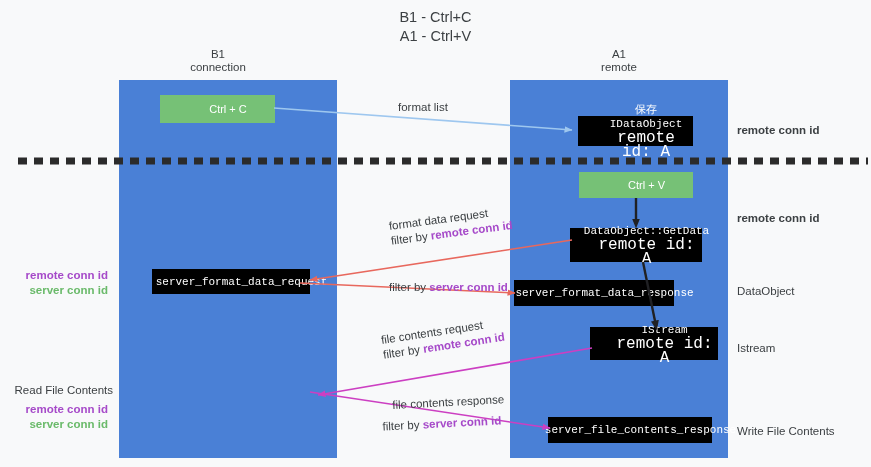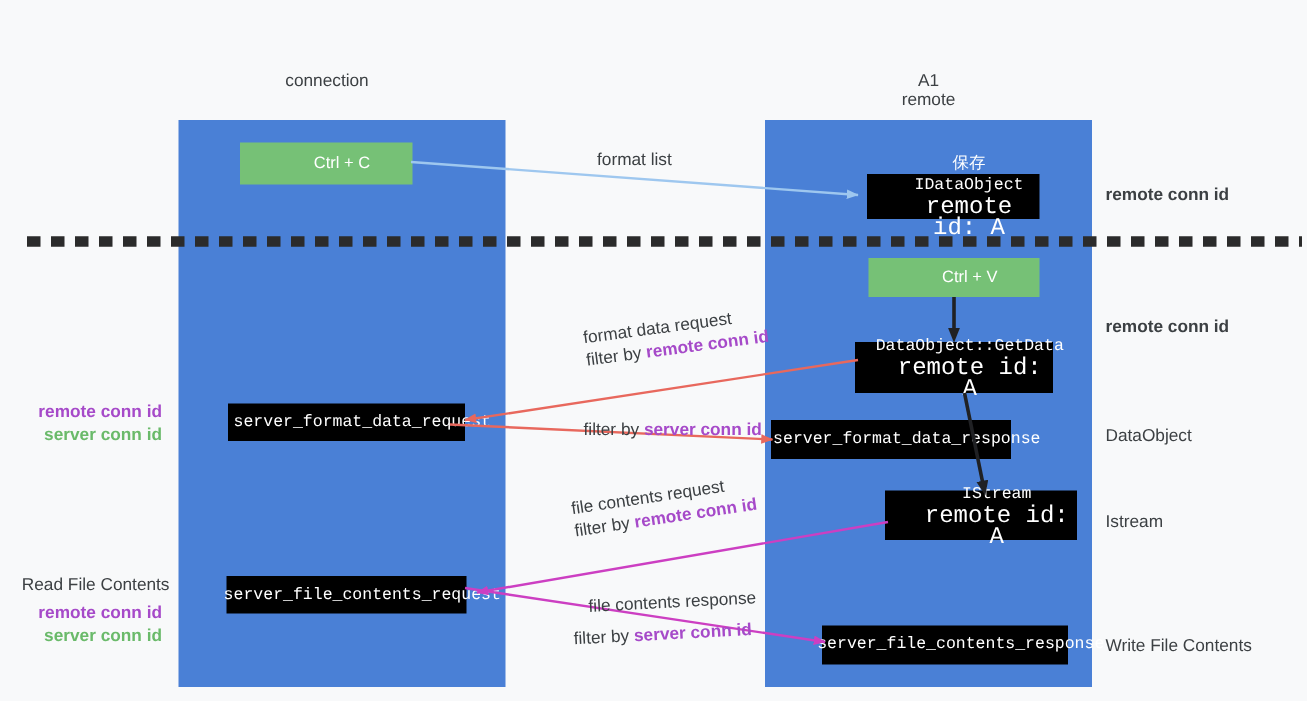--- a/index.html
+++ b/index.html
@@ -40,23 +40,26 @@
   .plain{color:#3c4043;}
   .right-note{position:absolute;color:#3c4043;font-size:11.5px;line-height:15px;z-index:6;white-space:nowrap;}
   .left-note{position:absolute;font-size:11.5px;line-height:15px;z-index:6;white-space:nowrap;text-align:right;}
 </style>
 </head>
 <body>
 
 <div id="stage">
 
   <div class="doc-title">
+    <div>B1 - Ctrl+C</div>
+    <div>A1 - Ctrl+V</div>
   </div>
 
   <div class="lane-title" style="left:147px;top:48px;width:142px;">
+    <div>B1</div>
     <div>connection</div>
   </div>
   <div class="lane-title" style="left:548px;top:48px;width:142px;">
     <div>A1</div>
     <div>remote</div>
   </div>
 
   <div class="lane" style="left:119px;top:80px;width:218px;height:378px;"></div>
   <div class="lane" style="left:510px;top:80px;width:218px;height:378px;"></div>
 
@@ -117,23 +120,20 @@
 
   <div class="node orange" style="left:514px;top:280px;width:160px;height:26px;">
     <div>server_format_data_response</div>
   </div>
 
   <div class="node orange" style="left:590px;top:327px;width:128px;height:33px;">
     <div>IStream</div>
     <div class="l2">remote id: A</div>
   </div>
 
-  <div class="node orange" style="left:151px;top:384px;width:160px;height:25px;">
-    <div>server_file_contents_request</div>
-  </div>
 
   <div class="node orange" style="left:548px;top:417px;width:164px;height:26px;">
     <div>server_file_contents_response</div>
   </div>
 
   <div class="lbl" style="left:398px;top:100px;">format list</div>
 
   <div class="lbl" style="left:388px;top:219px;transform:rotate(-7.5deg);transform-origin:left top;">
     <div>format data request</div>
     <div><span class="plain">filter by </span><span class="kw-remote">remote conn id</span></div>

